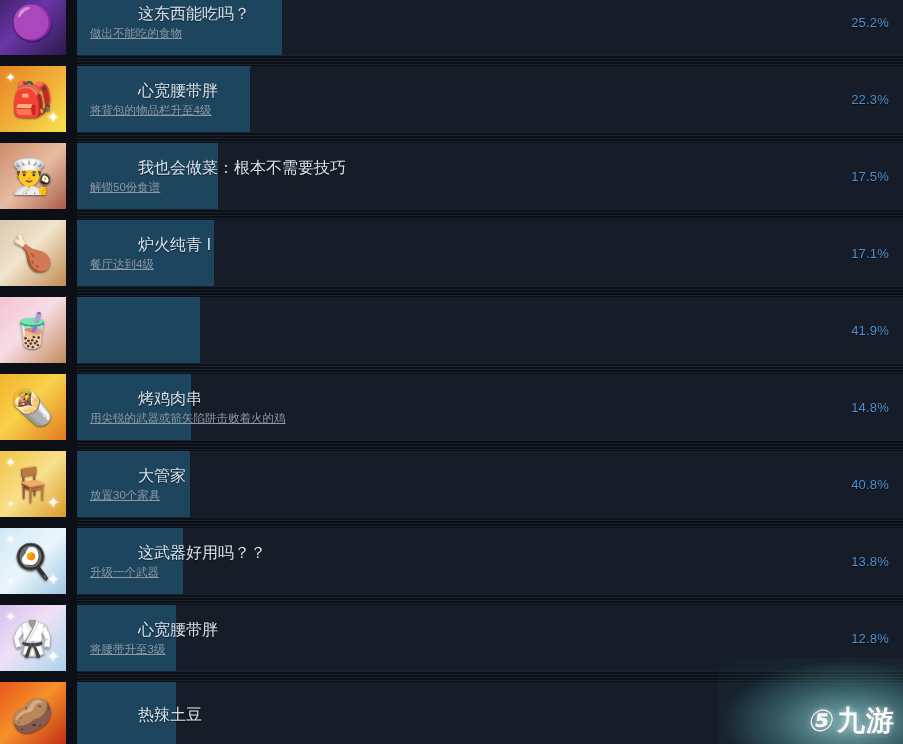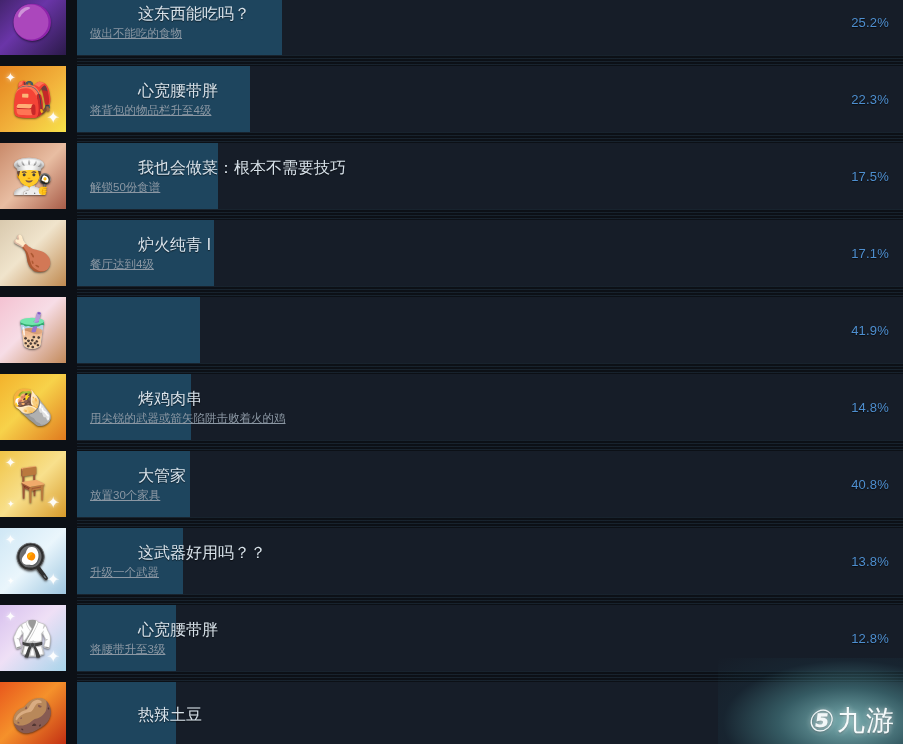--- a/index.html
+++ b/index.html
@@ -162,21 +162,21 @@
   #watermark .wm-mark {
     font-size: 30px;
     font-weight: bold;
     color: #f2f7f8;
     line-height: 1;
     text-shadow: 0 0 5px rgba(255,255,255,.7), 0 1px 2px rgba(0,0,0,.35);
     transform: skewX(-8deg);
   }
   #watermark .wm-text {
     font-size: 28px;
-    font-weight: normal;
+    font-weight: bold;
     color: #f6fafb;
     line-height: 1;
     letter-spacing: 1px;
     text-shadow: 0 0 5px rgba(255,255,255,.65), 0 1px 2px rgba(0,0,0,.35);
   }
 </style>
 </head>
 <body>
 
 <div id="achievement-list" style="top: -11px;">

